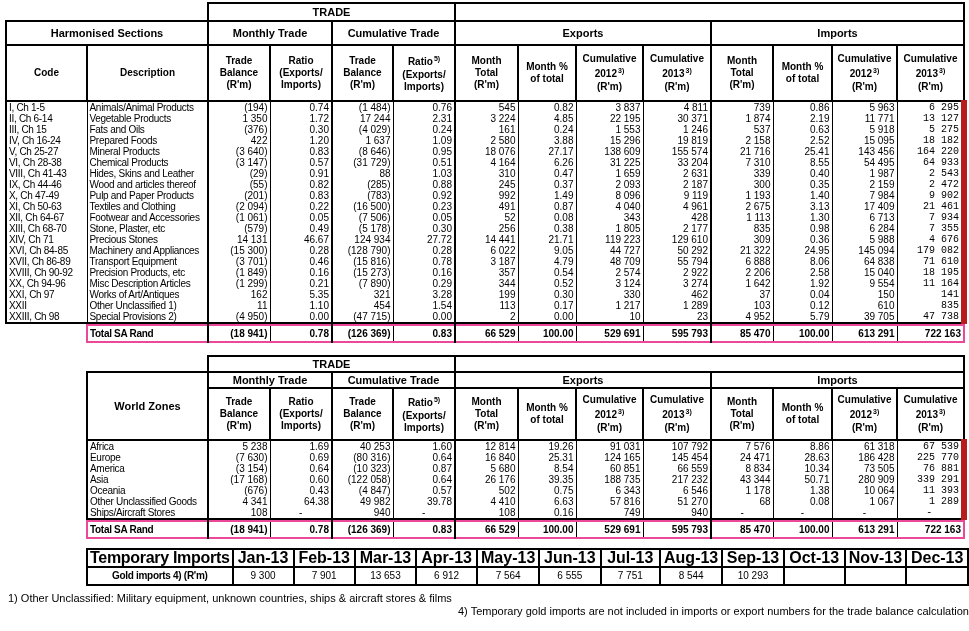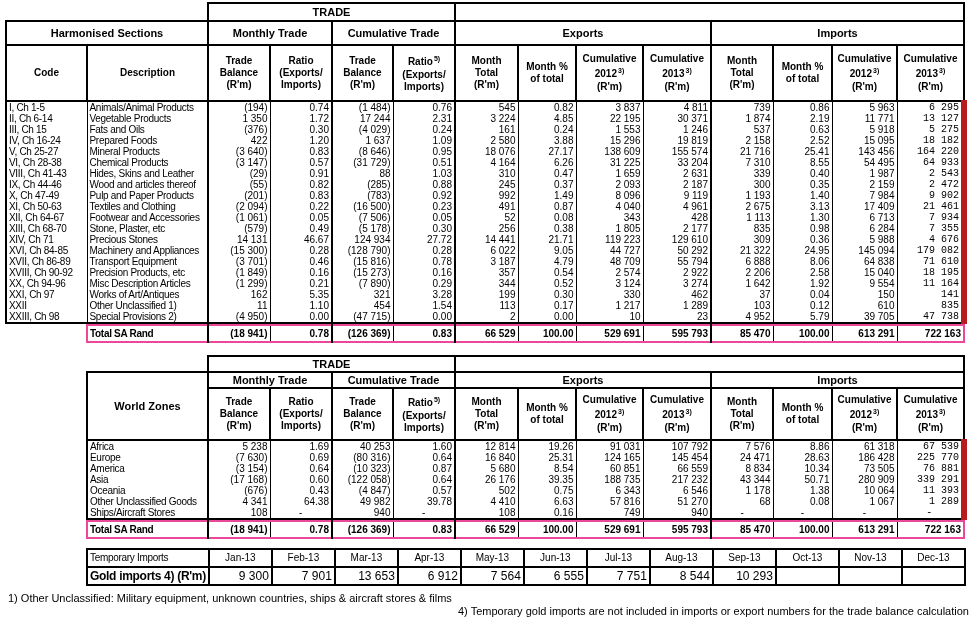--- a/index.html
+++ b/index.html
@@ -27,23 +27,23 @@
   tbody.data td:last-child{border-right:6px solid #b91c1c;font-family:Liberation Mono, monospace;}
   .lbl{text-align:left;letter-spacing:-0.3px;}
   .num{text-align:right;}
   .dash{text-align:center;}
   .tk{border-left-width:2px !important;}
   
   table.strip{border:2px solid #ec4899;}
   tbody.total td{border-left:1px solid #000;border-right:1px solid #000;font-weight:bold;height:15px;line-height:15px;font-size:10px;}
   
   table.gold{border:2px solid #000;margin-top:9px;}
-  tbody.t3head td{border:2px solid #000;font-weight:normal;font-size:10px;text-align:center;height:16px;line-height:16px;}
+  tbody.t3head td{border:2px solid #000;font-weight:bold;font-size:16px;text-align:center;height:16px;line-height:16px;}
   tbody.t3head td:first-child{text-align:left;}
-  tbody.t3vals td{border:1px solid #000;border-left-width:2px;font-size:12px;height:16px;line-height:16px;}
+  tbody.t3vals td{border:1px solid #000;border-left-width:2px;font-size:10px;height:16px;line-height:16px;text-align:center;}
   tbody.t3vals td:first-child{font-weight:bold;}
   .gap2{height:12px;}
   
   .notes{position:relative;margin:6px 0 0 8px;font-size:11px;line-height:12.5px;}
   .notes-title{font-weight:bold;font-size:11.5px;}
   .notes-right{position:absolute;left:450px;top:13px;}
 </style>
 </head>
 <body>
 

